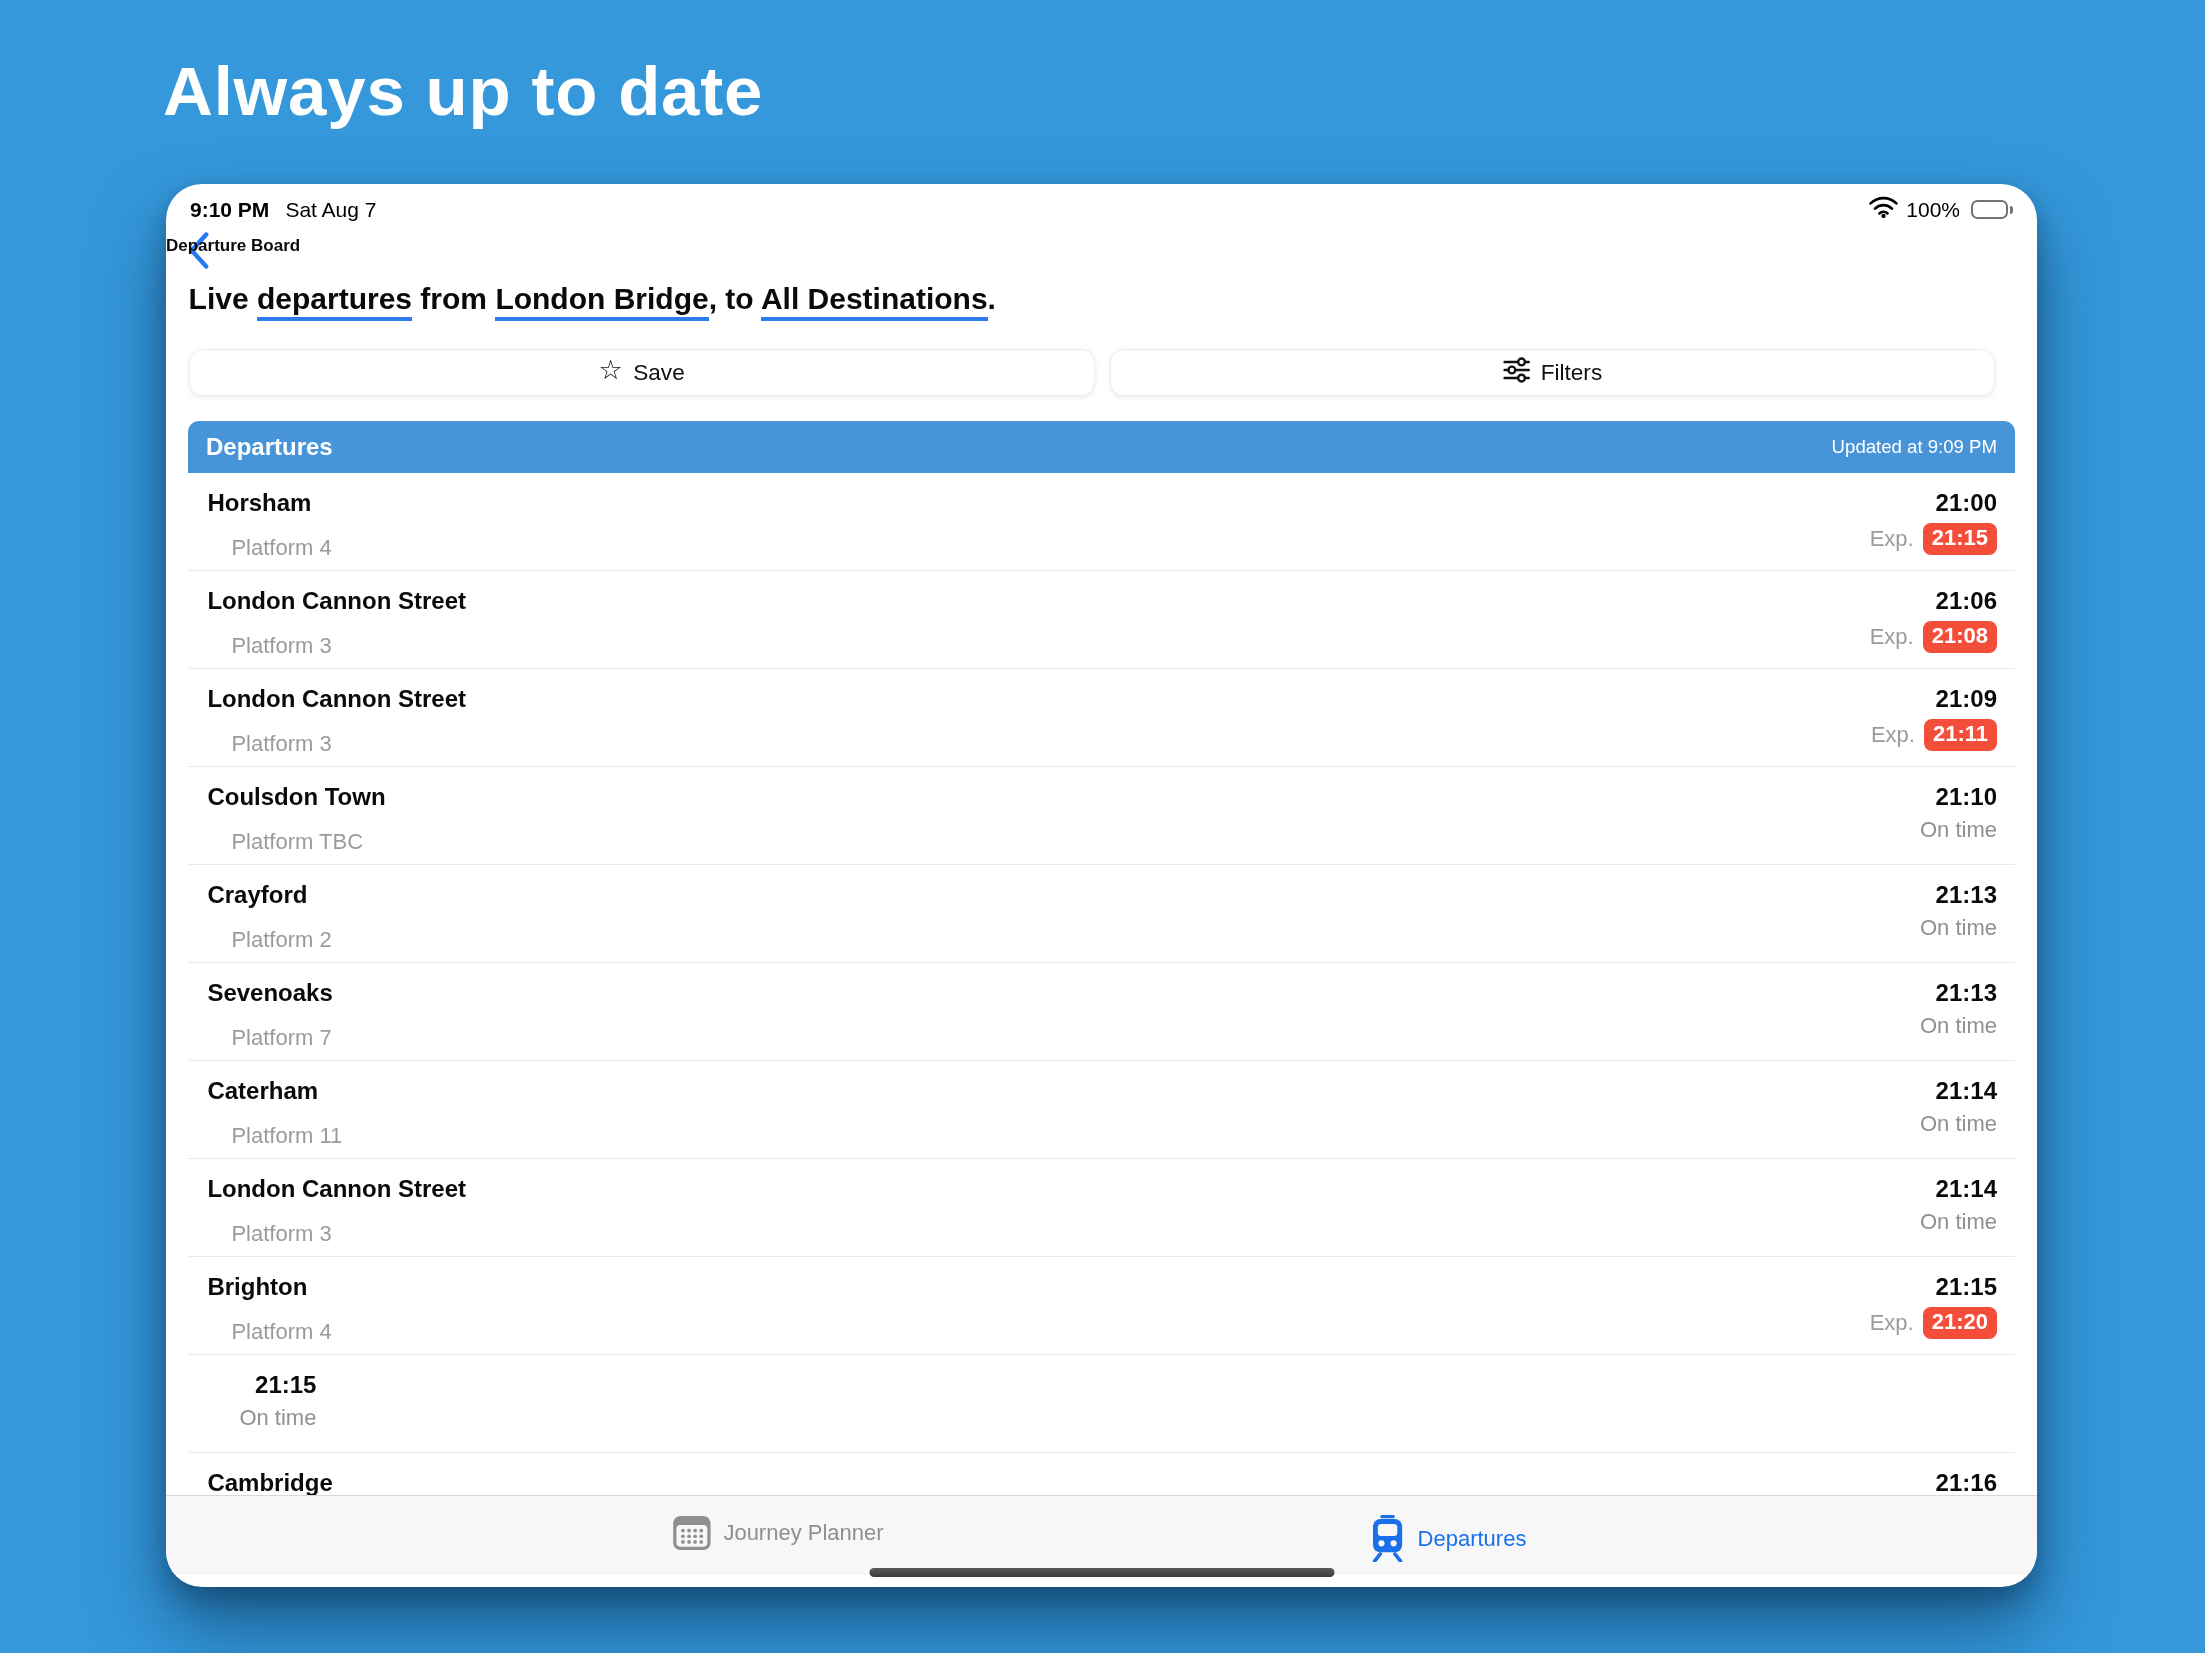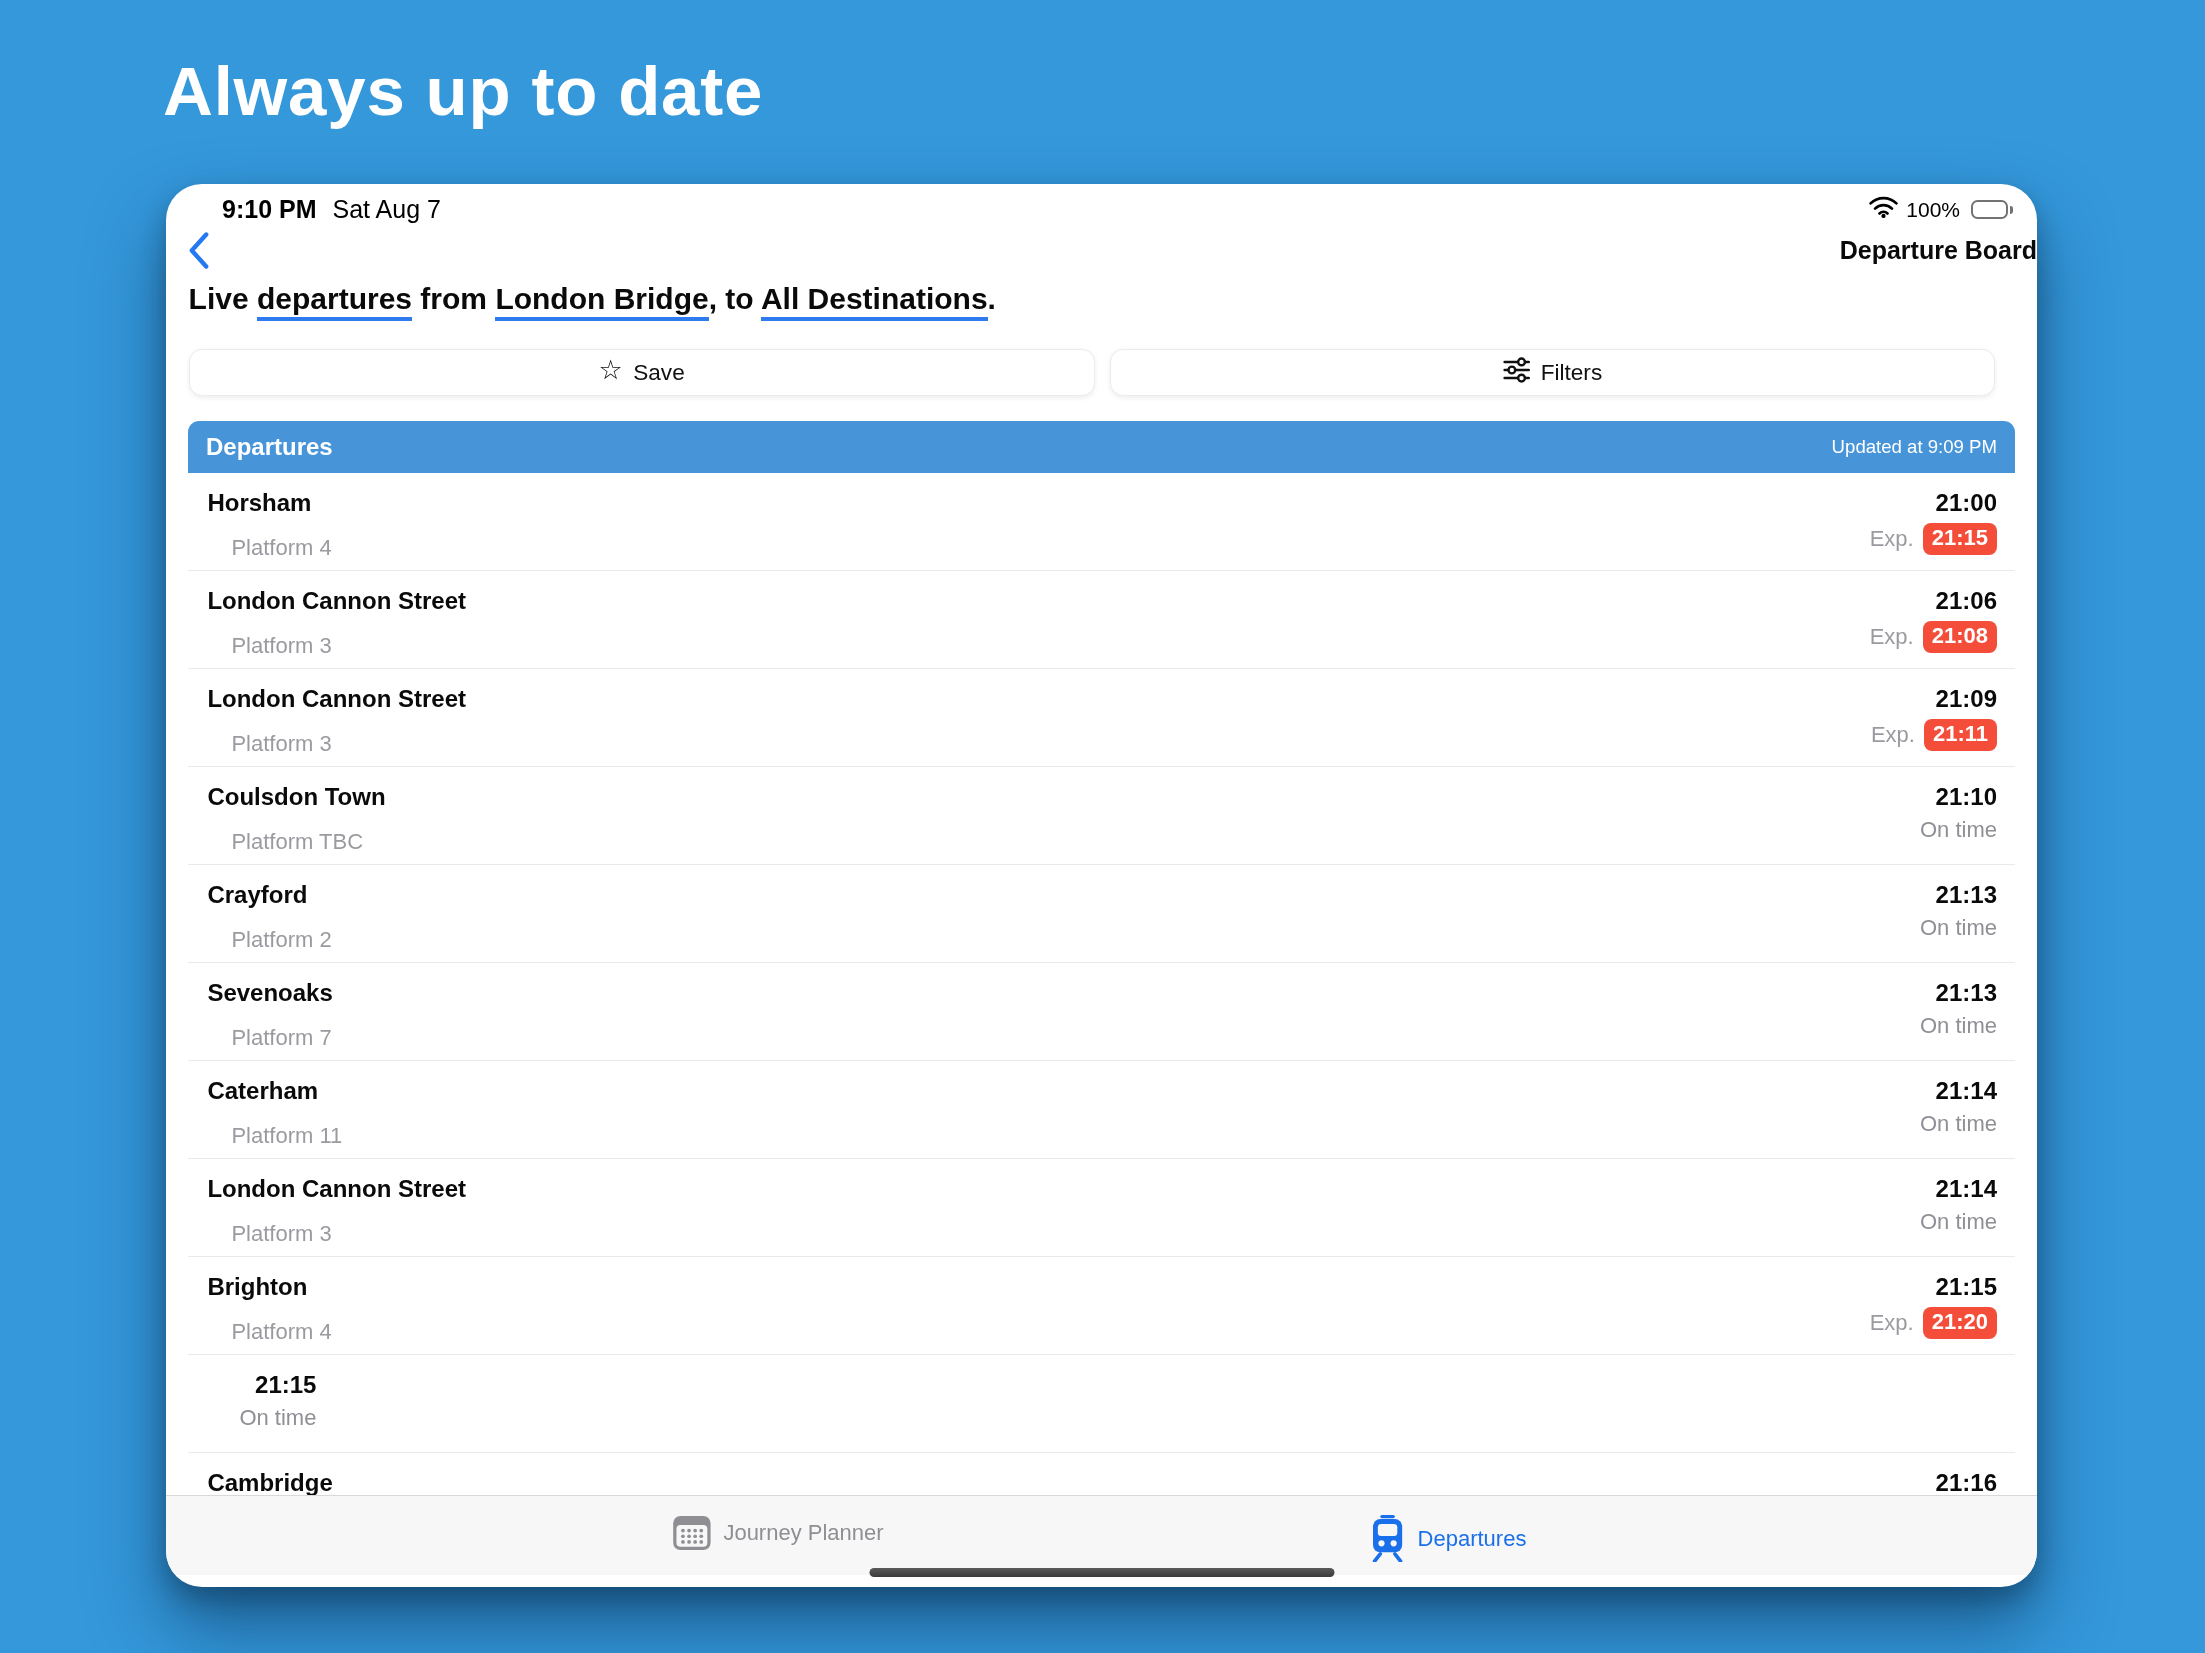--- a/index.html
+++ b/index.html
@@ -15,34 +15,34 @@
 
   .device {
     position:absolute; left:166px; top:184px; width:1871px; height:1403px;
     background:#FFFFFF; border-radius:36px; overflow:hidden;
     box-shadow:0 11.3px 24px rgba(0,20,40,.28), 0 40px 73px rgba(8,45,82,.55);
   }
 
   
   .status-bar { position:absolute; left:24px; right:24px; top:11.3px; height:29px;
     display:flex; justify-content:space-between; align-items:center; }
-  .sb-left { display:flex; gap:16px; align-items:center; font-size:25px; color:#000;margin-left:32px; }
+  .sb-left { display:flex; gap:16px; align-items:center; font-size:21px; color:#000; }
   .sb-time { font-weight:700; }
   .sb-date { font-weight:400; }
   .sb-right { display:flex; gap:8px; align-items:center; font-size:21px; color:#000; }
   .battery { display:flex; align-items:center; margin-left:3.2px; }
   .battery-body { width:37px; height:19.4px; border:2px solid rgba(0,0,0,.55); border-radius:6.5px; padding:2.4px; }
   .battery-fill { width:100%; height:100%; background:#000; border-radius:3.2px; }
   .battery-tip { width:3.2px; height:8px; background:rgba(0,0,0,.55); border-radius:0 2.4px 2.4px 0; margin-left:1.6px; }
 
   
   .back-btn { position:absolute; left:21px; top:45px; width:36px; height:42px; cursor:pointer;
     display:flex; align-items:center; }
-  .nav-title { position:absolute; left:16px; right:0; top:52px; text-align:right;
-    font-size:25px; font-weight:700; color:#0A0A0A; }
+  .nav-title { position:absolute; left:0; right:0; top:52px; text-align:left;
+    font-size:17px; font-weight:700; color:#0A0A0A; }
 
   .subtitle { position:absolute; left:22.6px; top:98px; font-size:30px; font-weight:700; color:#0A0A0A; }
   .subtitle .link { border-bottom:4px solid #2E7BF0; padding-bottom:1.6px; cursor:pointer; }
 
   
   .toolbar-btn { position:absolute; top:165px; height:47px; background:#FFFFFF;
     border:0.8px solid #ECECEE; border-radius:13px;
     box-shadow:0 1.6px 4.8px rgba(0,0,0,.07);
     display:flex; align-items:center; justify-content:center; gap:10.5px;
     font-size:22.6px; font-weight:500; color:#111; cursor:pointer; }

